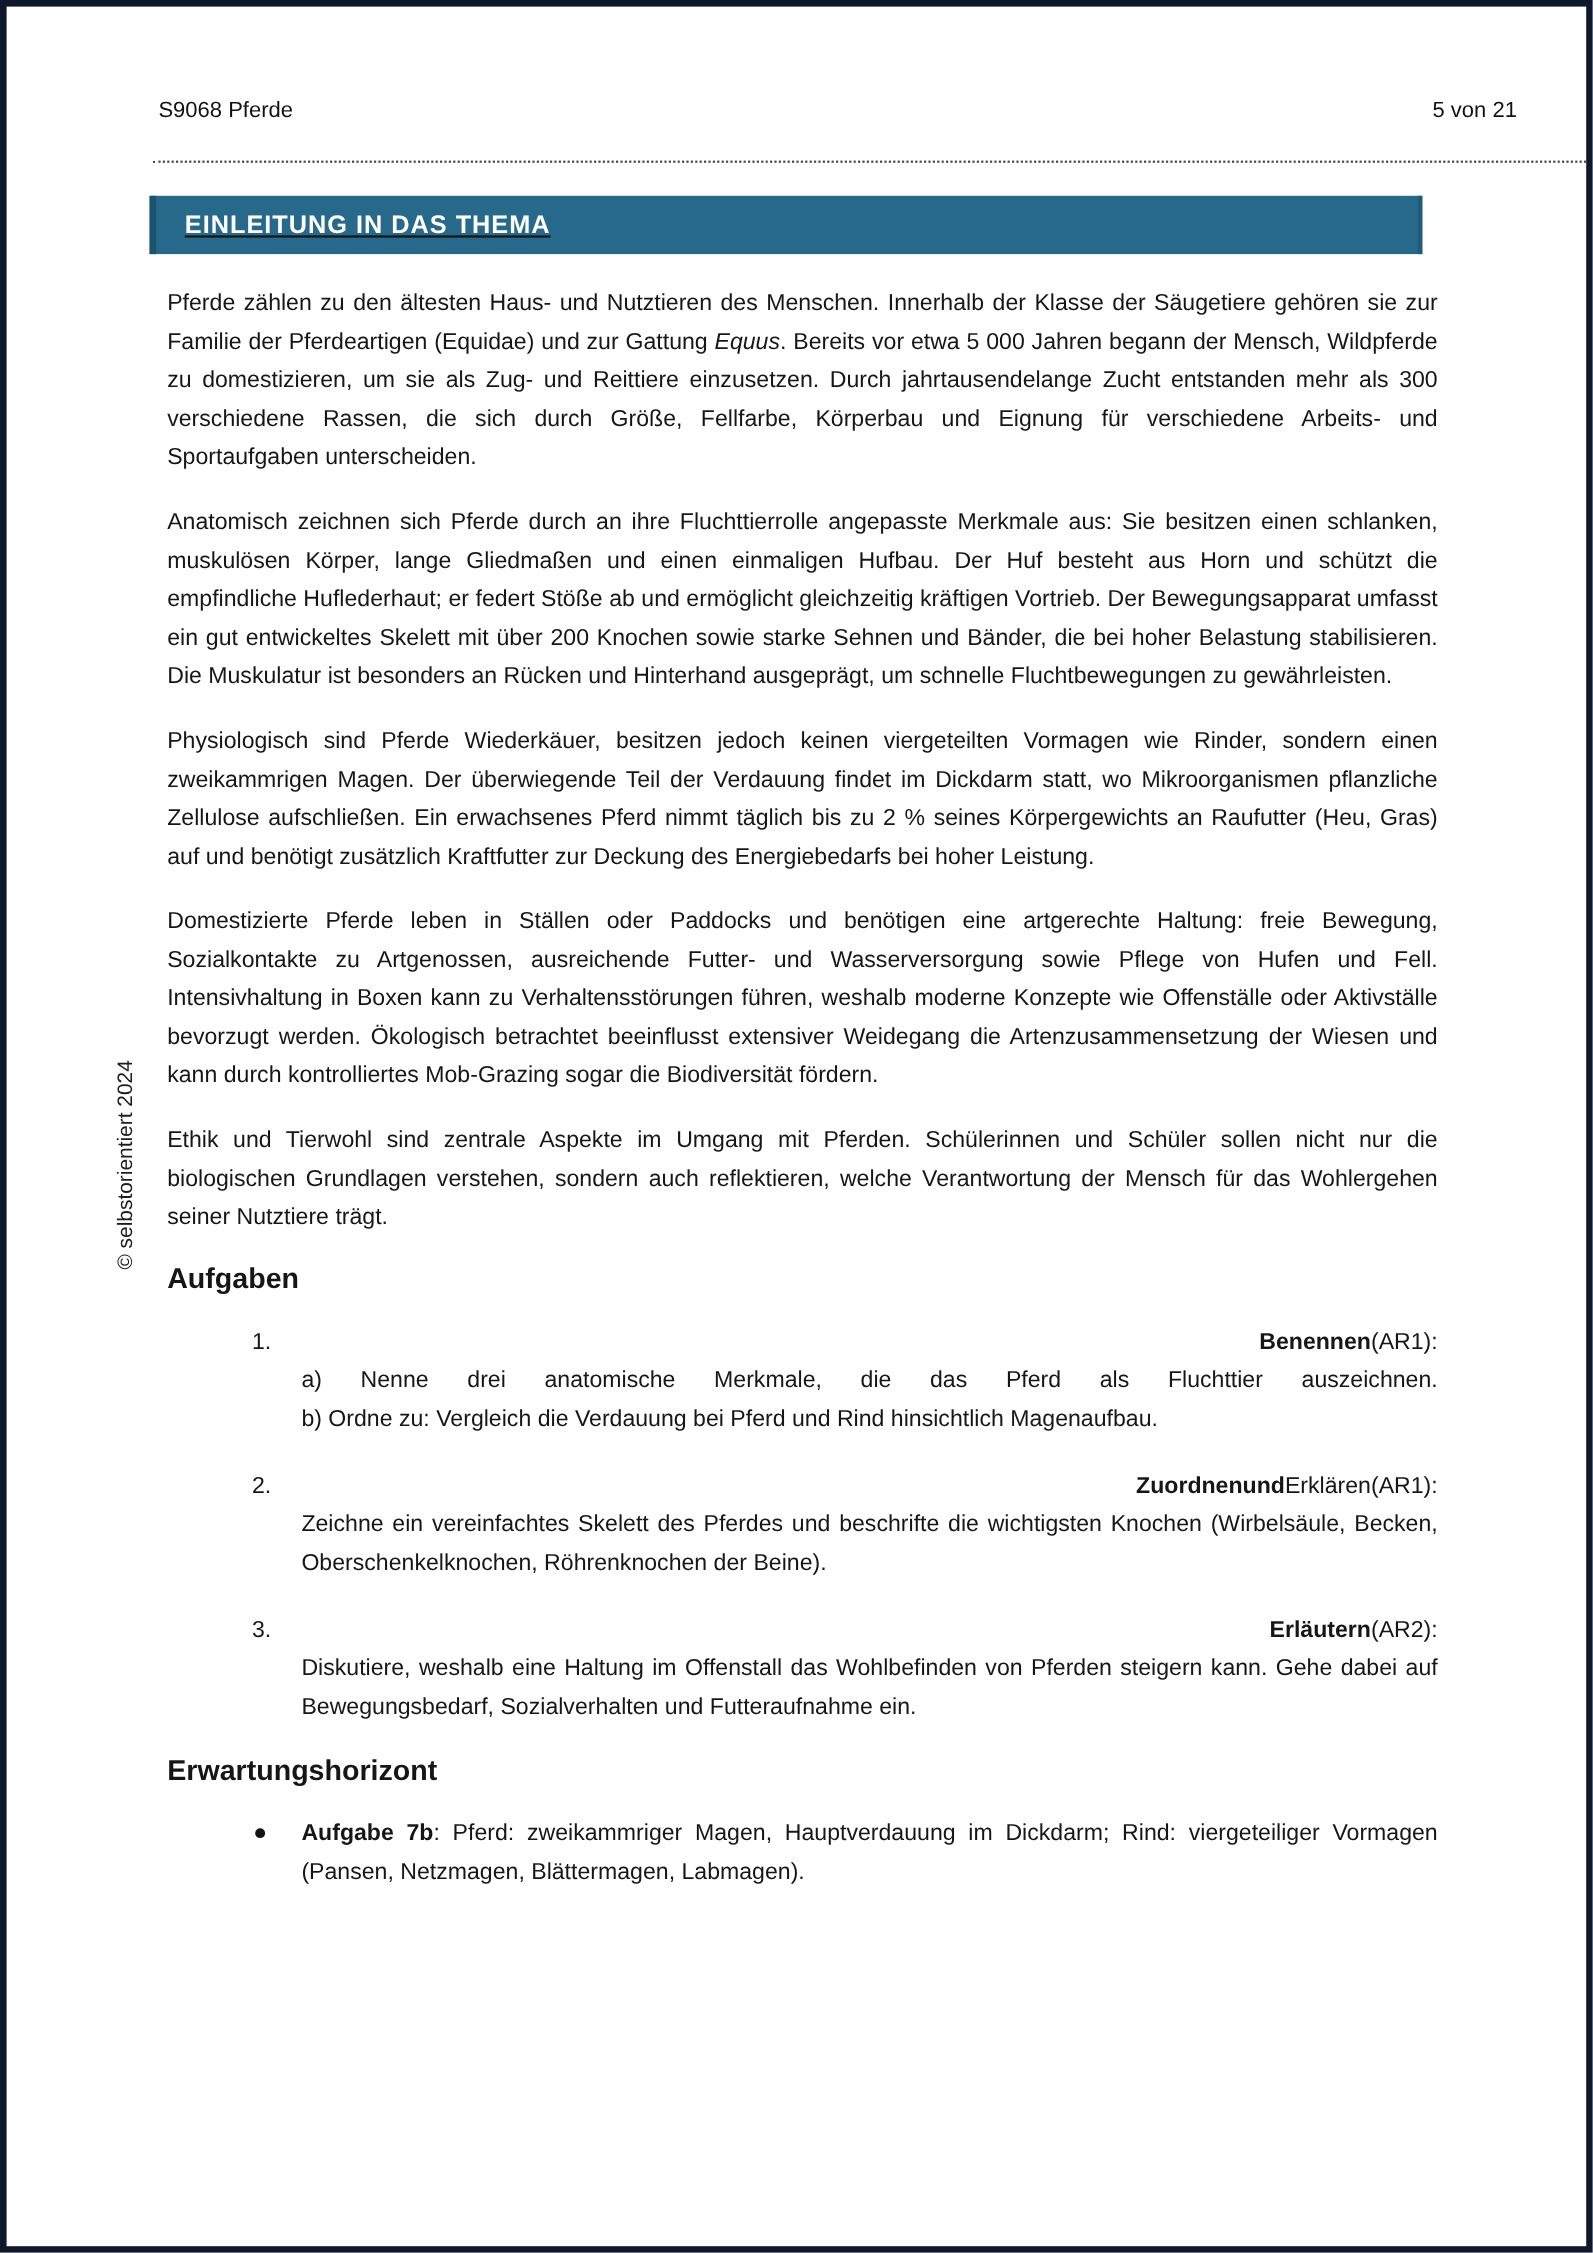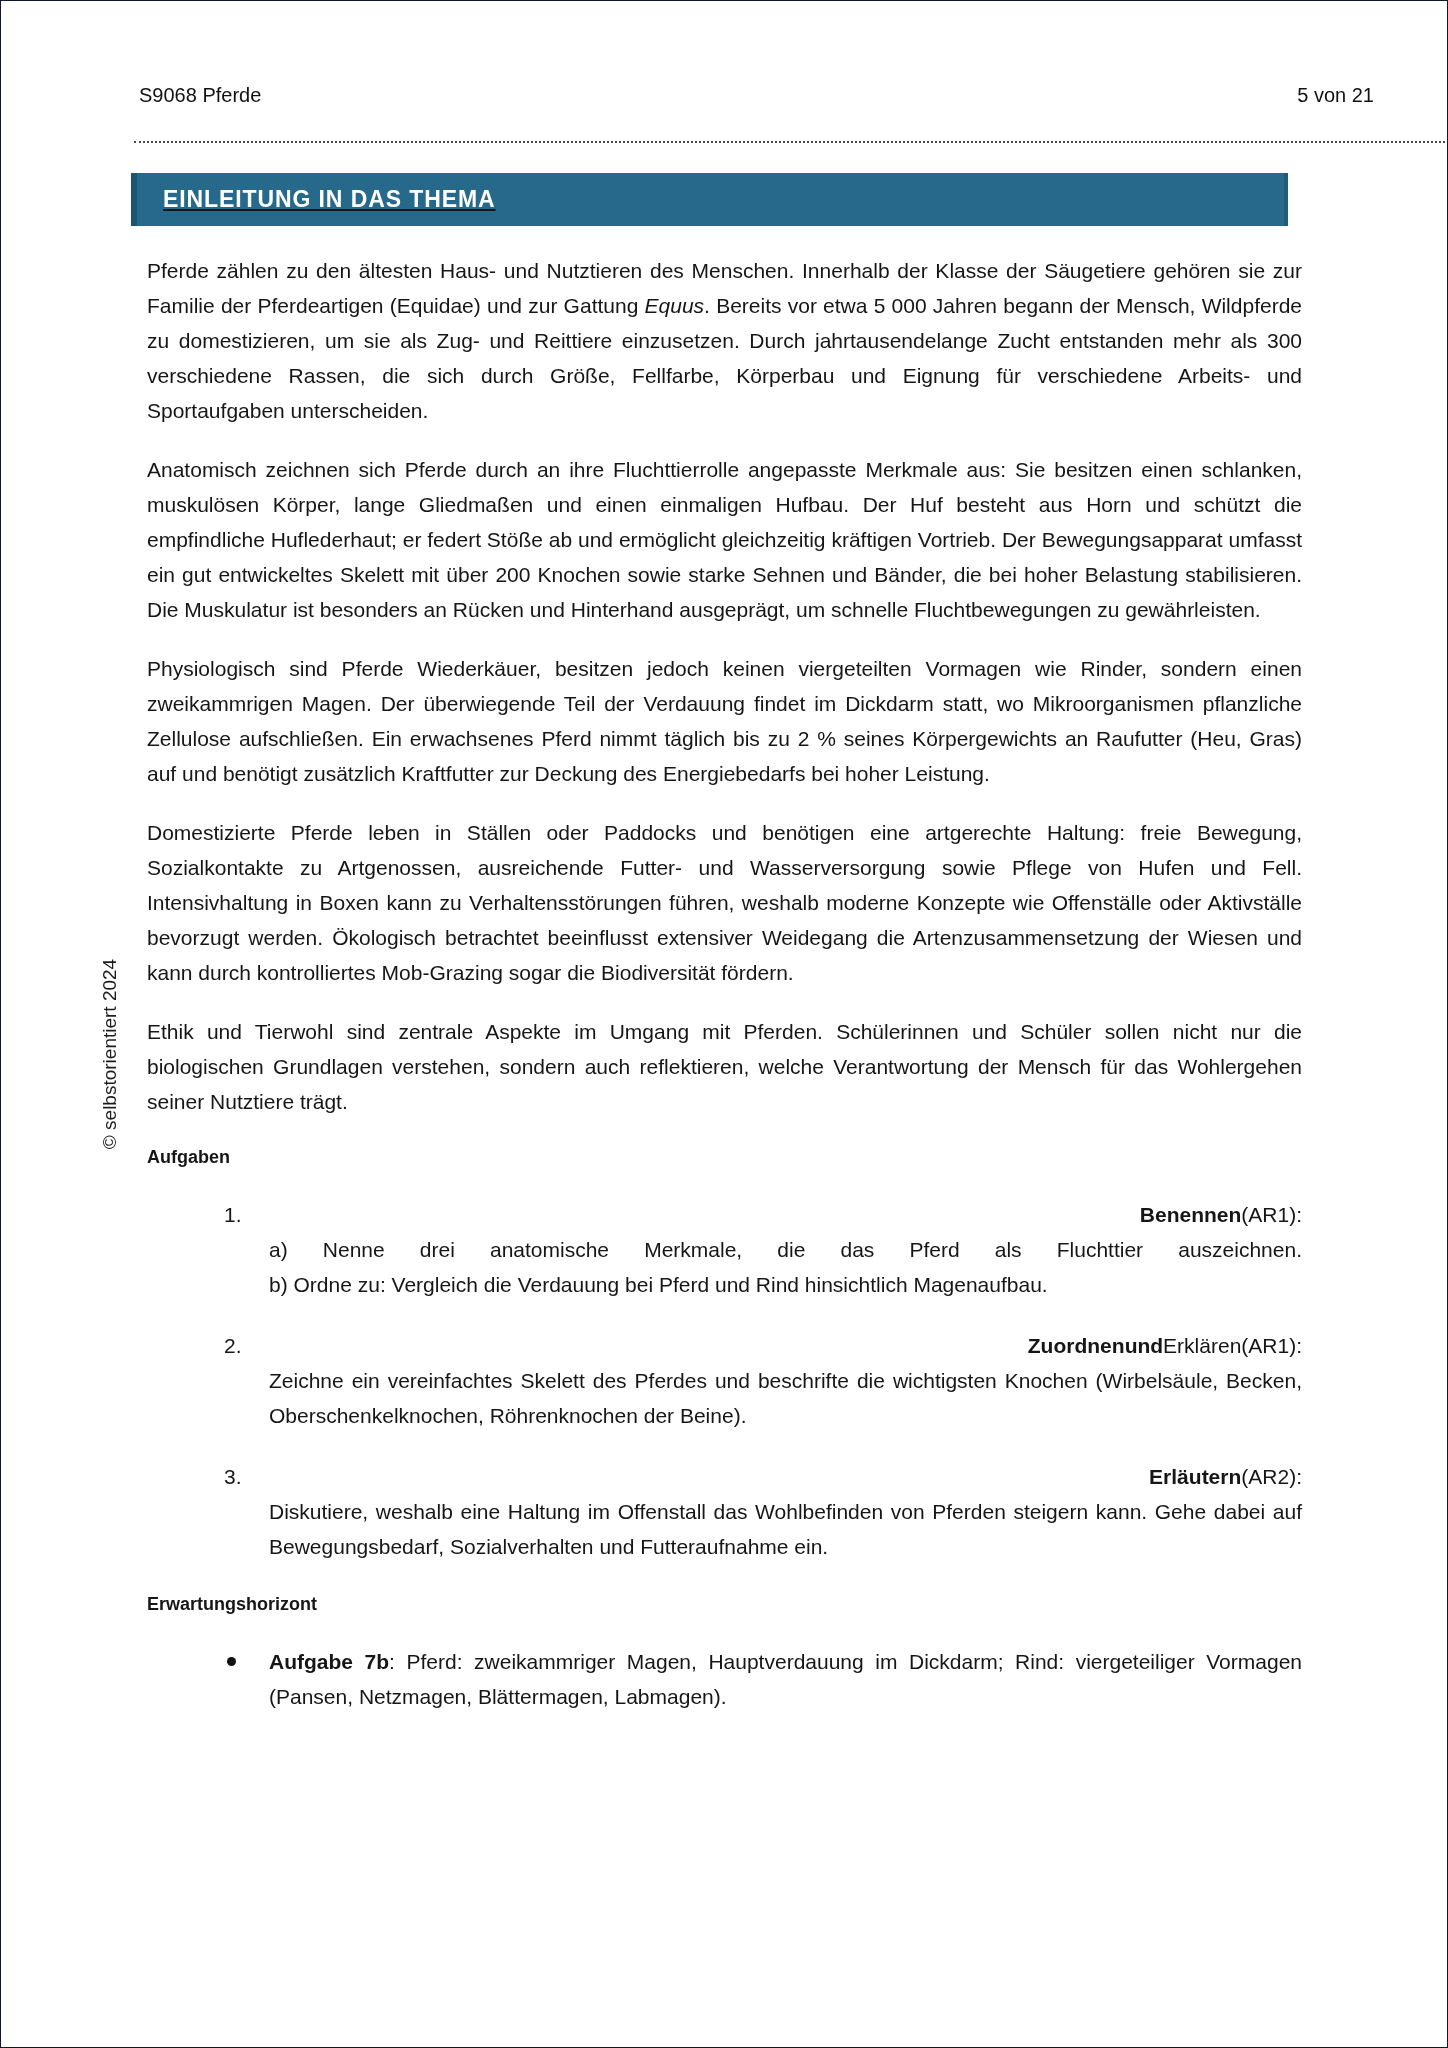--- a/index.html
+++ b/index.html
@@ -1,18 +1,18 @@
 <!DOCTYPE html>
 <html lang="de"><head>
 <meta charset="utf-8">
 <style>
   html,body { margin:0; padding:0; background:#ffffff; }
   .page {
     position:relative; width:1448px; height:2048px; background:#ffffff;
-    box-sizing:border-box; border:1px solid #0f172a; overflow:hidden;
+    box-sizing:border-box; border:6px solid #0f172a; overflow:hidden;
     font-family:"Liberation Sans", sans-serif; color:#161616;
   }
   .header-row {
     position:absolute; left:138px; top:82px; width:1235px;
     display:flex; justify-content:space-between;
     font-size:20px; line-height:24px; color:#111;
   }
   .header-rule {
     position:absolute; left:133px; top:140px; width:1311px; height:0;
     border-top:2px dotted #4a4a4a;
@@ -28,21 +28,21 @@
   .copyright-vert {
     position:absolute; left:109px; top:1053px;
     transform:translate(-50%,-50%) rotate(-90deg);
     white-space:nowrap; font-size:19px; color:#1c1c1c;
   }
   .content {
     position:absolute; left:146px; top:252px; width:1155px;
     font-size:21px; line-height:35px;
   }
   .para { text-align:justify; margin:0 0 24px 0; }
-  .subheading { font-weight:bold; font-size:18px; line-height:28px; margin:16px 0 26px 0; }
+  .subheading { font-weight:bold; font-size:26px; line-height:28px; margin:16px 0 26px 0; }
   .task-item, .bullet-item {
     position:relative; padding-left:122px; margin-bottom:26px;
   }
   .task-marker { position:absolute; left:77px; top:0; }
   .task-header { display:flex; justify-content:flex-end; }
   .justify { text-align:justify; }
   .justify-all { text-align:justify; text-align-last:justify; }
   .left-align { text-align:left; }
   .bullet-dot {
     position:absolute; left:80px; top:13px; width:9px; height:9px;

